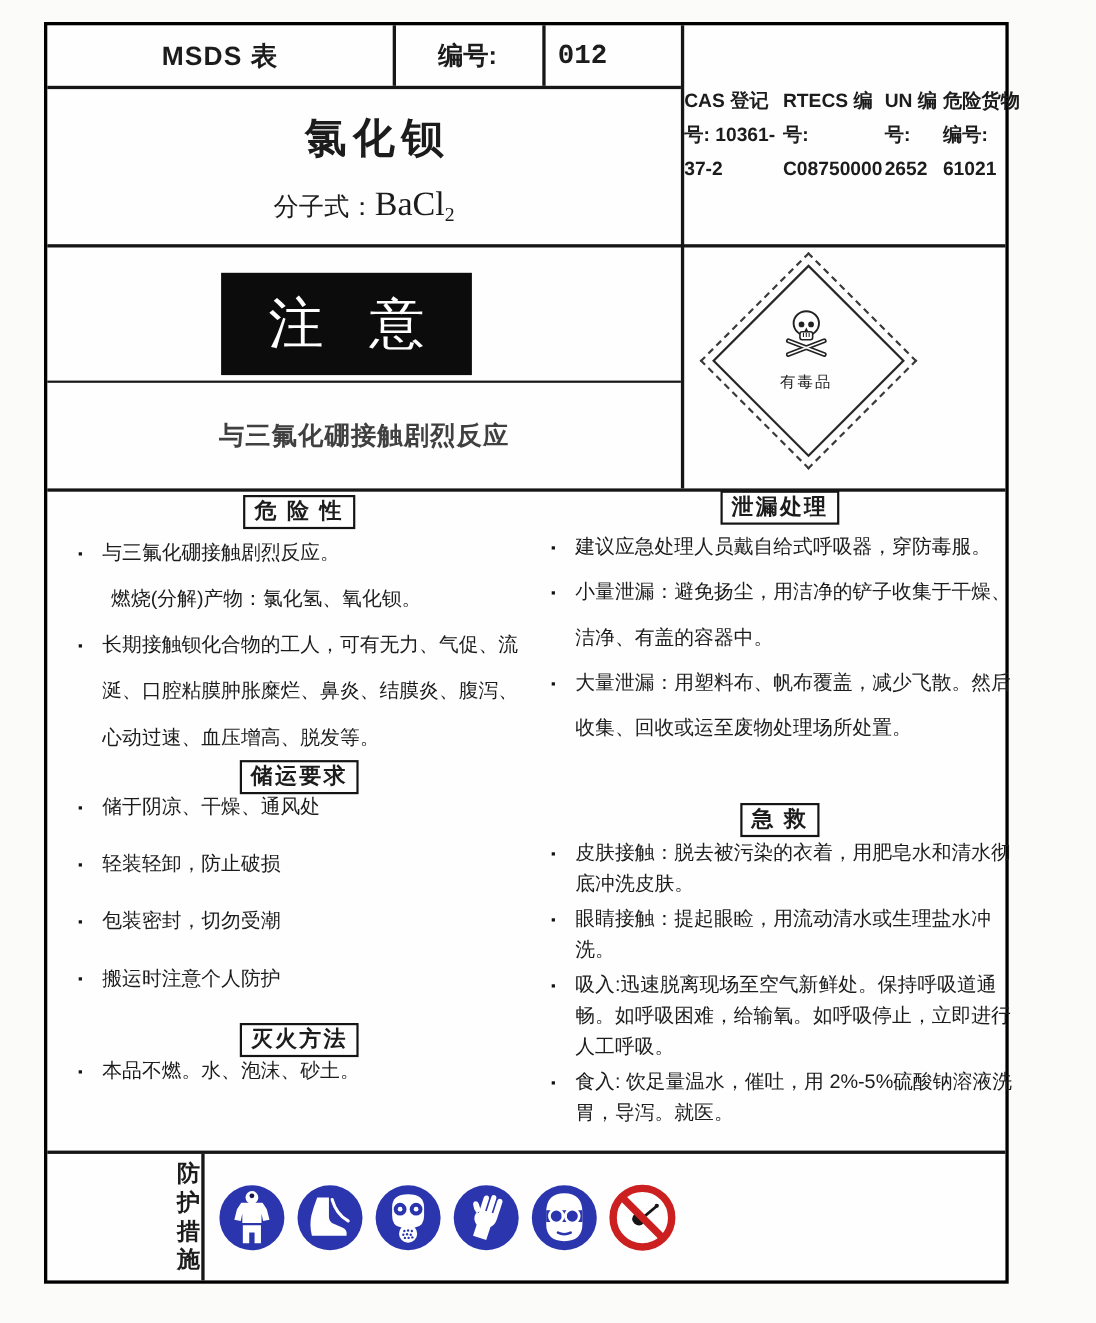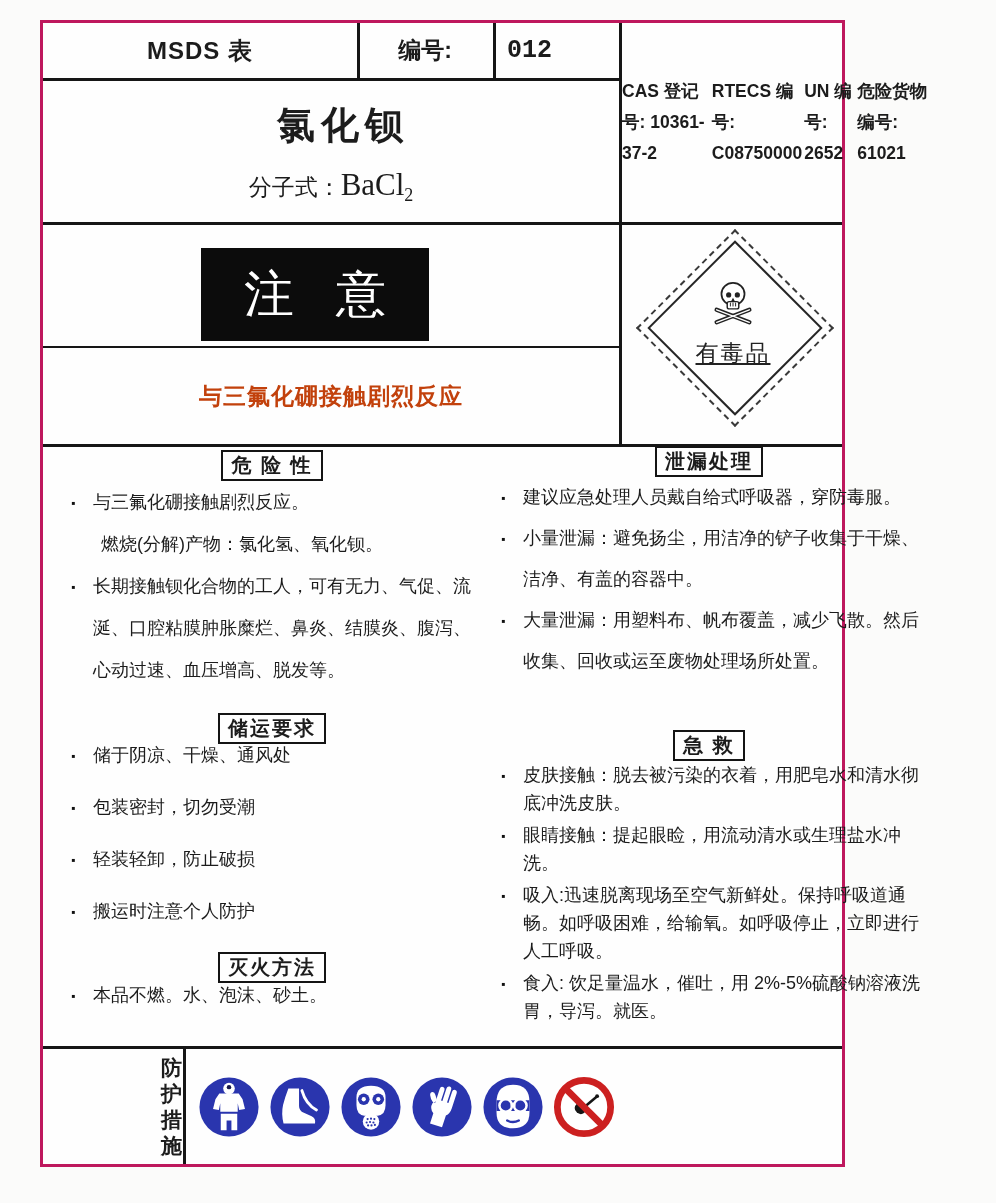--- a/index.html
+++ b/index.html
@@ -4,22 +4,22 @@
 <style>
   html,body{margin:0;padding:0;}
   body{
     width:996px;height:1203px;position:relative;
     background:#fbfbfa;
     font-family:"Liberation Sans","DejaVu Sans",sans-serif;
     color:#1c1c1c;
     -webkit-font-smoothing:antialiased;
   }
   .sheet{
-    position:absolute;left:40px;top:20px;width:805px;height:1147px;
-    border:3px solid #be185d;background:#fefefe;box-sizing:border-box;
+    position:absolute;left:40px;top:20px;width:877px;height:1147px;
+    border:3px solid #000000;background:#fefefe;box-sizing:border-box;
   }
   
   .hl{position:absolute;background:#161616;height:3px;}
   .vl{position:absolute;background:#161616;width:3px;}
 
   
   .hdr-cell{position:absolute;top:0;height:55px;display:flex;align-items:center;justify-content:center;}
   .hdr-title{left:0;width:314px;font-size:24px;font-weight:bold;letter-spacing:1px;}
   .hdr-no-label{left:314px;width:136px;font-size:23px;font-weight:bold;}
   .hdr-no-value{left:450px;width:126px;font-size:25px;font-weight:bold;justify-content:flex-start;padding-left:14px;box-sizing:border-box;font-family:"Liberation Mono","DejaVu Sans Mono",monospace;}
@@ -40,44 +40,44 @@
 
   
   .caution-box{
     position:absolute;left:158px;top:225px;width:228px;height:93px;
     background:#0c0c0c;color:#ffffff;display:flex;align-items:center;justify-content:center;
     font-size:50px;font-weight:normal;letter-spacing:14px;text-indent:14px;
   }
   .statement{
     position:absolute;left:0;top:325px;width:576px;height:96px;
     display:flex;align-items:center;justify-content:center;
-    font-size:23px;font-weight:bold;color:#c2410c;letter-spacing:1px;
+    font-size:23px;font-weight:bold;color:#404040;letter-spacing:1px;
   }
 
   
   .diamond-area{position:absolute;left:579px;top:199px;width:311px;height:222px;}
   .diamond-outer{position:absolute;left:43px;top:36px;width:136px;height:136px;transform:rotate(45deg);border:2px dashed #3a3a3a;}
   .diamond-inner{position:absolute;left:6px;top:6px;right:6px;bottom:6px;border:2px solid #262626;}
   .diamond-content{position:absolute;left:61px;top:58px;width:100px;text-align:center;}
-  .toxic-text{font-size:23px;margin-top:4px;letter-spacing:2px;color:#222;text-decoration:underline;}
+  .toxic-text{font-size:14px;margin-top:4px;letter-spacing:2px;color:#222;}
 
   
   .col{position:absolute;}
   .col-left{left:20px;top:427px;width:418px;}
   .col-right{left:450px;top:423px;width:432px;}
   .sec-h{text-align:center;}
   .sec-h b{display:inline-block;border:2px solid #141414;padding:0 8px;font-size:20px;line-height:27px;letter-spacing:2px;}
   ul.msds{list-style:none;margin:0;padding:0;font-size:18px;}
   ul.msds li{position:relative;padding-left:30px;}
   ul.msds li::before{content:"▪";position:absolute;left:8px;top:1px;font-size:12px;color:#111;}
   ul.msds li.cont{padding-left:38px;}
   ul.msds li.cont::before{content:"";}
 
   .hazard-list{margin-top:8px;line-height:42px;}
-  .sec-storage{margin-top:22px;}
+  .sec-storage{margin-top:0;}
   .storage-list{margin-top:18px;}
   .storage-list li{line-height:22px;margin-bottom:30px;}
   .sec-fire{margin-top:2px;}
   .fire-list{margin-top:14px;}
   .fire-list li{line-height:24px;}
   .leak-list{margin-top:10px;line-height:41px;}
   .sec-firstaid{margin-top:48px;}
   .firstaid-list{margin-top:14px;line-height:28px;}
   .firstaid-list li{margin-bottom:4px;}
 
@@ -154,22 +154,22 @@
     <div class="sec-h"><b>危 险 性</b></div>
     <ul class="msds hazard-list">
       <li>与三氟化硼接触剧烈反应。</li>
       <li class="cont">燃烧(分解)产物：氯化氢、氧化钡。</li>
       <li>长期接触钡化合物的工人，可有无力、气促、流涎、口腔粘膜肿胀糜烂、鼻炎、结膜炎、腹泻、心动过速、血压增高、脱发等。</li>
     </ul>
 
     <div class="sec-h sec-storage"><b>储运要求</b></div>
     <ul class="msds storage-list">
       <li>储于阴凉、干燥、通风处</li>
+      <li>轻装轻卸，防止破损</li>
       <li>包装密封，切勿受潮</li>
-      <li>轻装轻卸，防止破损</li>
       <li>搬运时注意个人防护</li>
     </ul>
 
     <div class="sec-h sec-fire"><b>灭火方法</b></div>
     <ul class="msds fire-list">
       <li>本品不燃。水、泡沫、砂土。</li>
     </ul>
   </div>
 
   <div class="col col-right">

